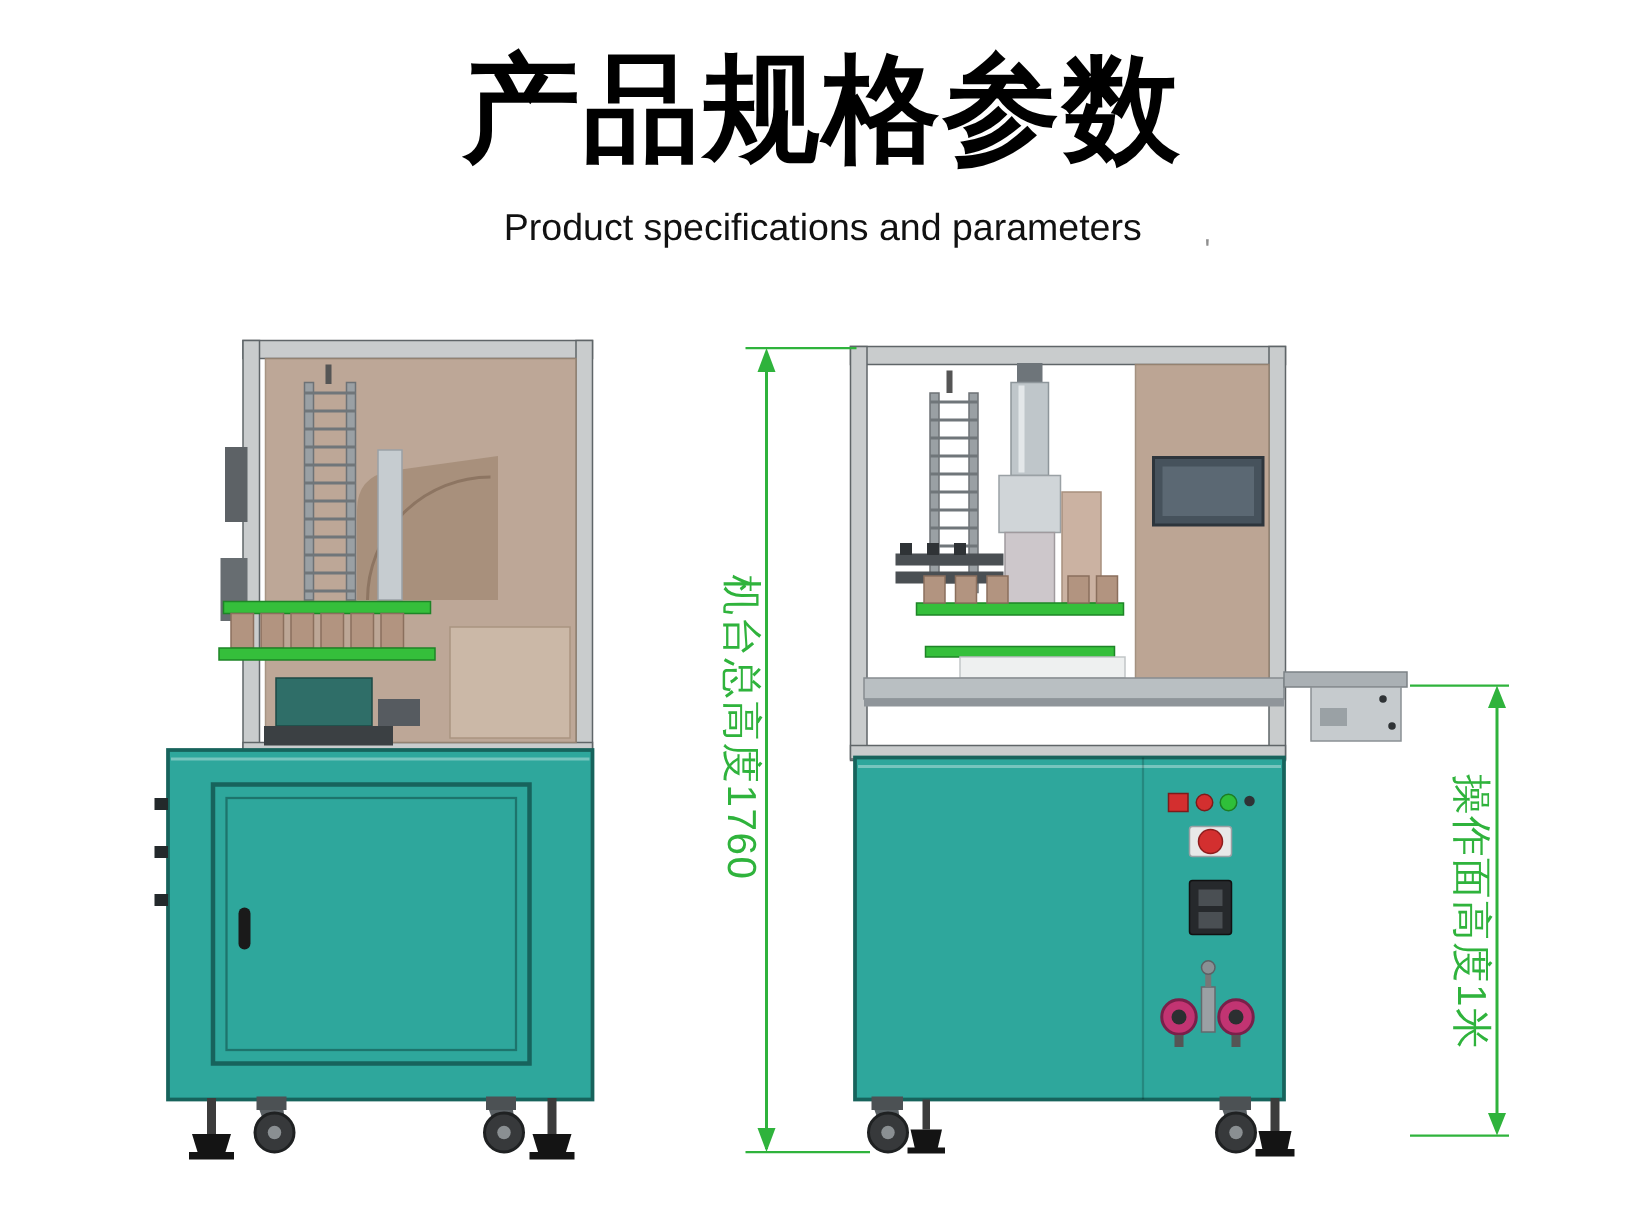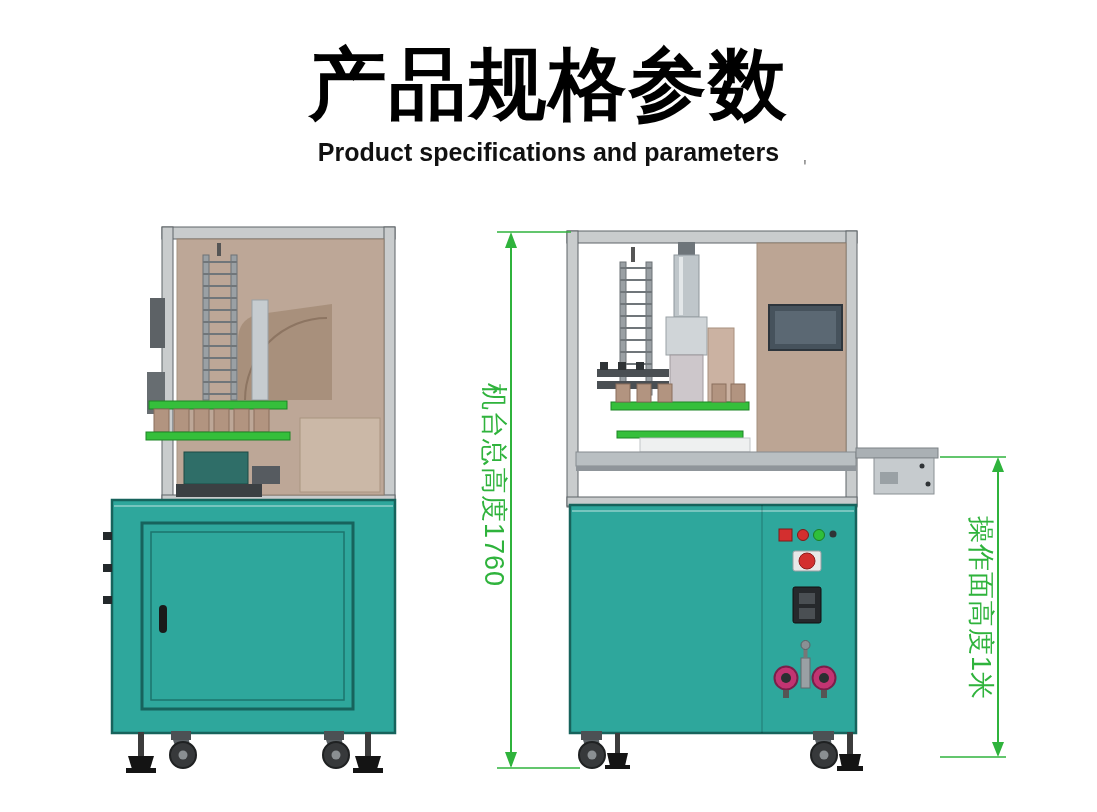--- a/index.html
+++ b/index.html
@@ -13,25 +13,25 @@
     --indicator-green:#2fbf3a;
     --gauge-pink:#c23472;
   }
   html,body{margin:0;padding:0;background:#fff;}
   .stage{
     position:relative;width:1097px;height:812px;background:#ffffff;overflow:hidden;
     font-family:"Liberation Sans","DejaVu Sans",sans-serif;
   }
   .title{
     position:absolute;top:30px;left:0;right:0;text-align:center;
-    font-size:78px;font-weight:900;color:#000;letter-spacing:2px;line-height:1.1;margin:12px;font-family:Liberation Serif, serif;
+    font-size:78px;font-weight:900;color:#000;letter-spacing:2px;line-height:1.1;margin:0;font-family:Liberation Serif, serif;
   }
   .subtitle{
     position:absolute;top:138px;left:0;right:0;text-align:center;
-    font-size:25px;font-weight:700;color:#111;margin:0;
+    font-size:25px;font-weight:400;color:#111;margin:0;
   }
   .stray{
     position:absolute;top:156px;left:803px;font-size:20px;color:#8f8f8f;
   }
   svg.drawing{position:absolute;left:0;top:0;}
   .frame{fill:var(--frame-gray);stroke:#5f6568;stroke-width:1;}
   .dimline{stroke:var(--dimension-green);stroke-width:2;}
   .dimext{stroke:var(--dimension-green);stroke-width:1.5;}
   .dimarrow{fill:var(--dimension-green);}
   .dimtext{

